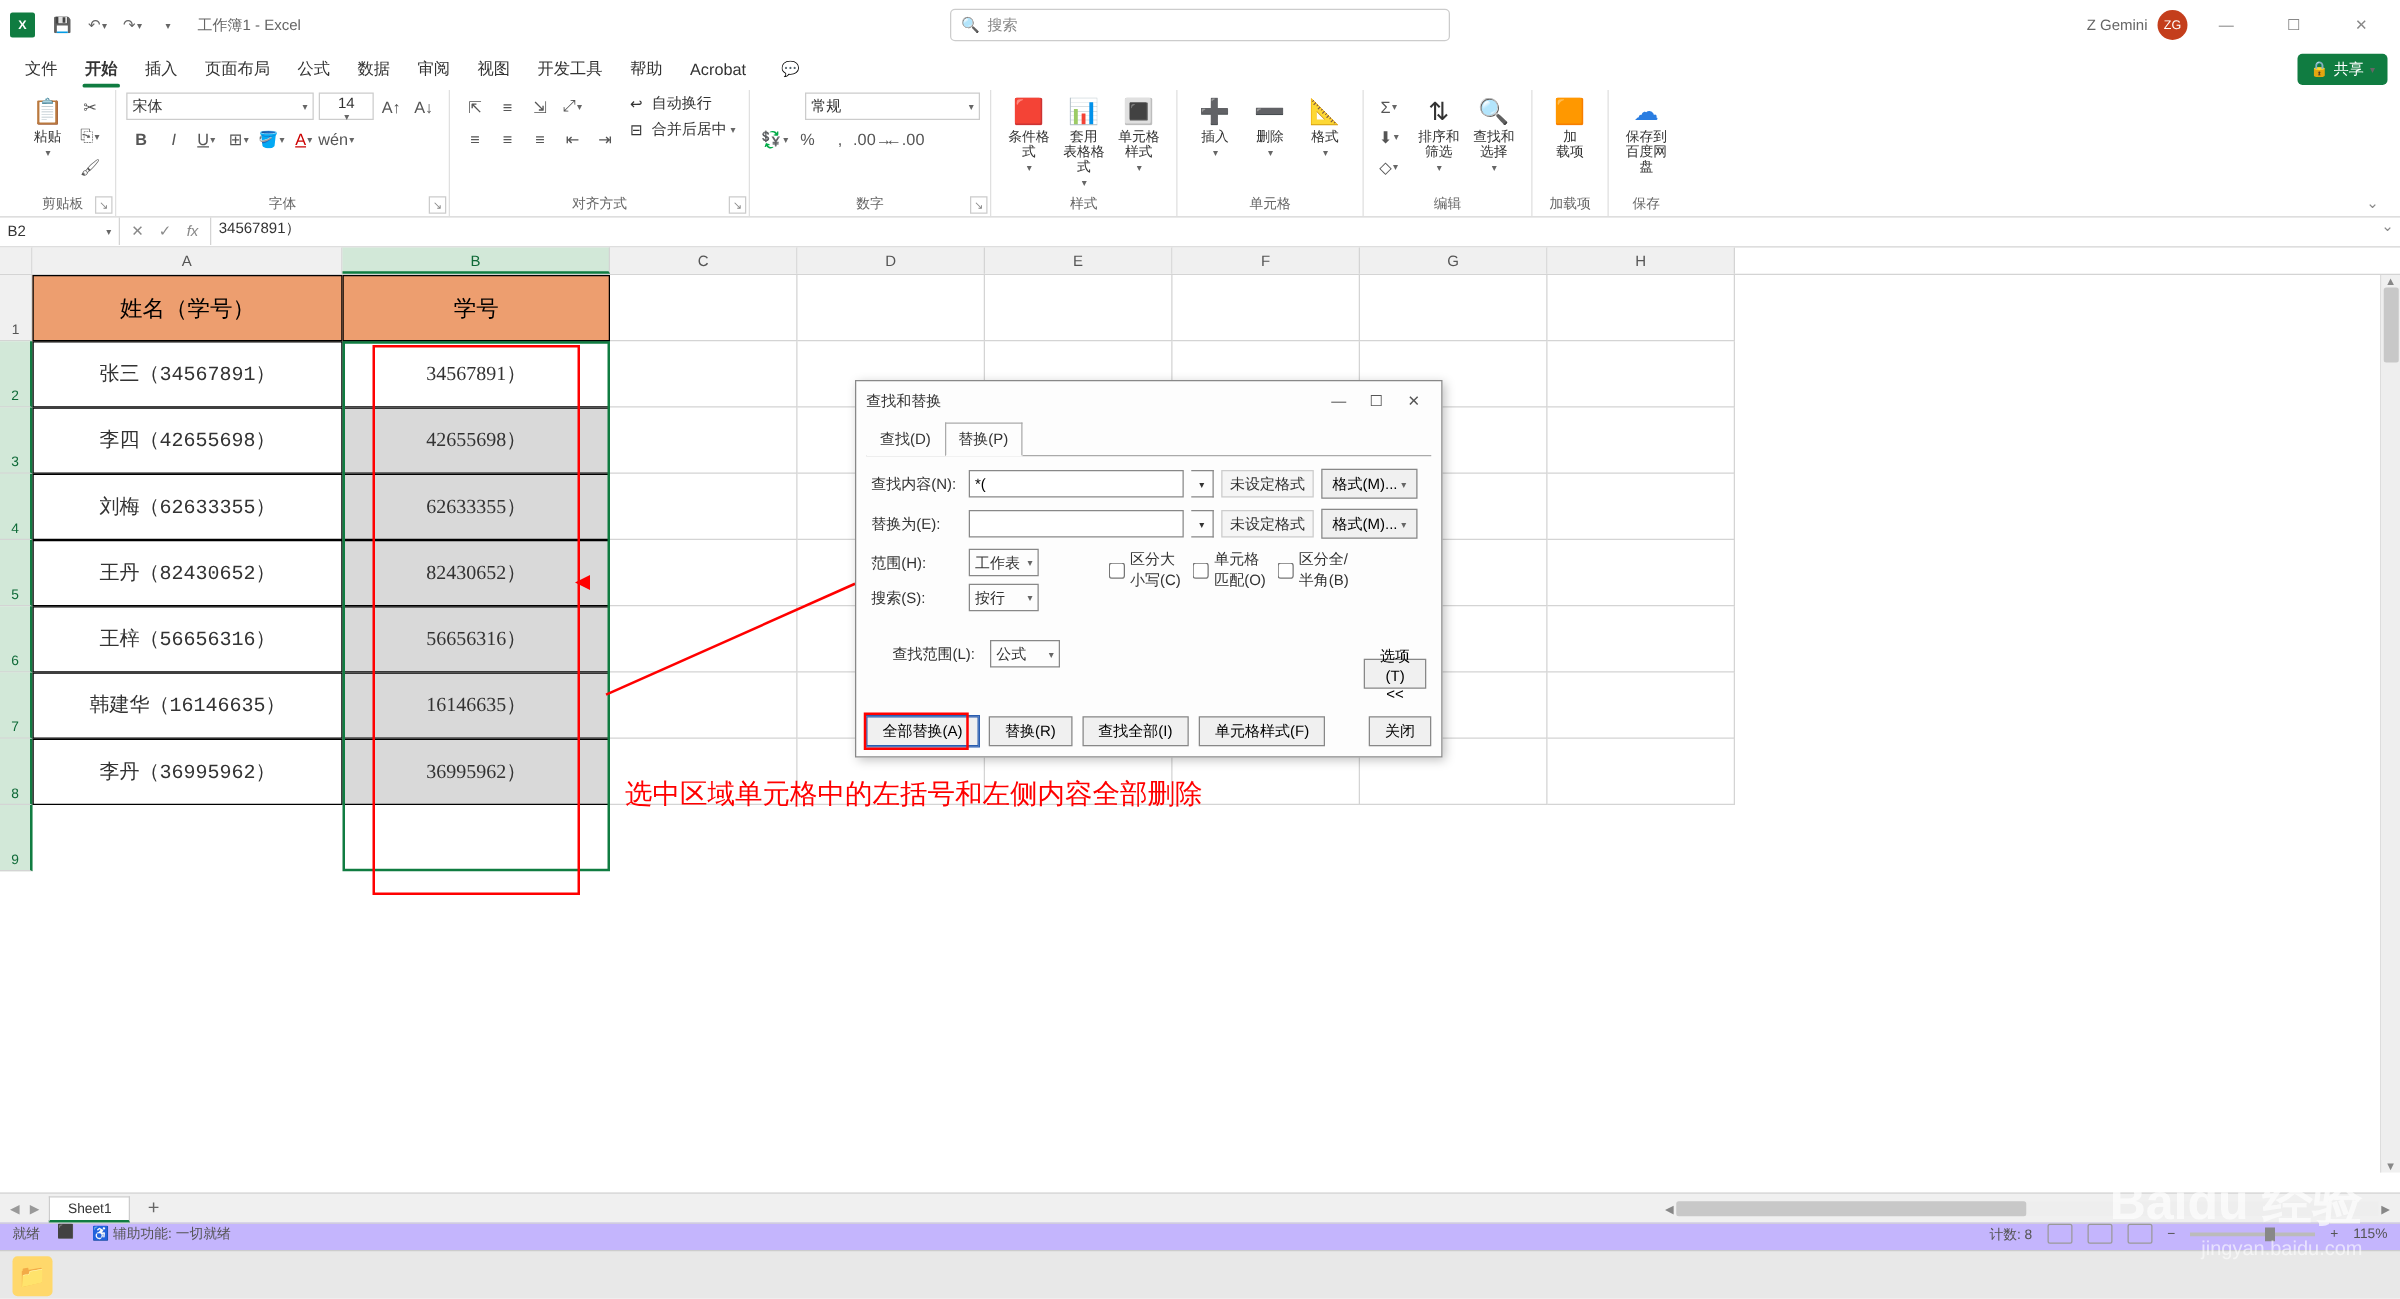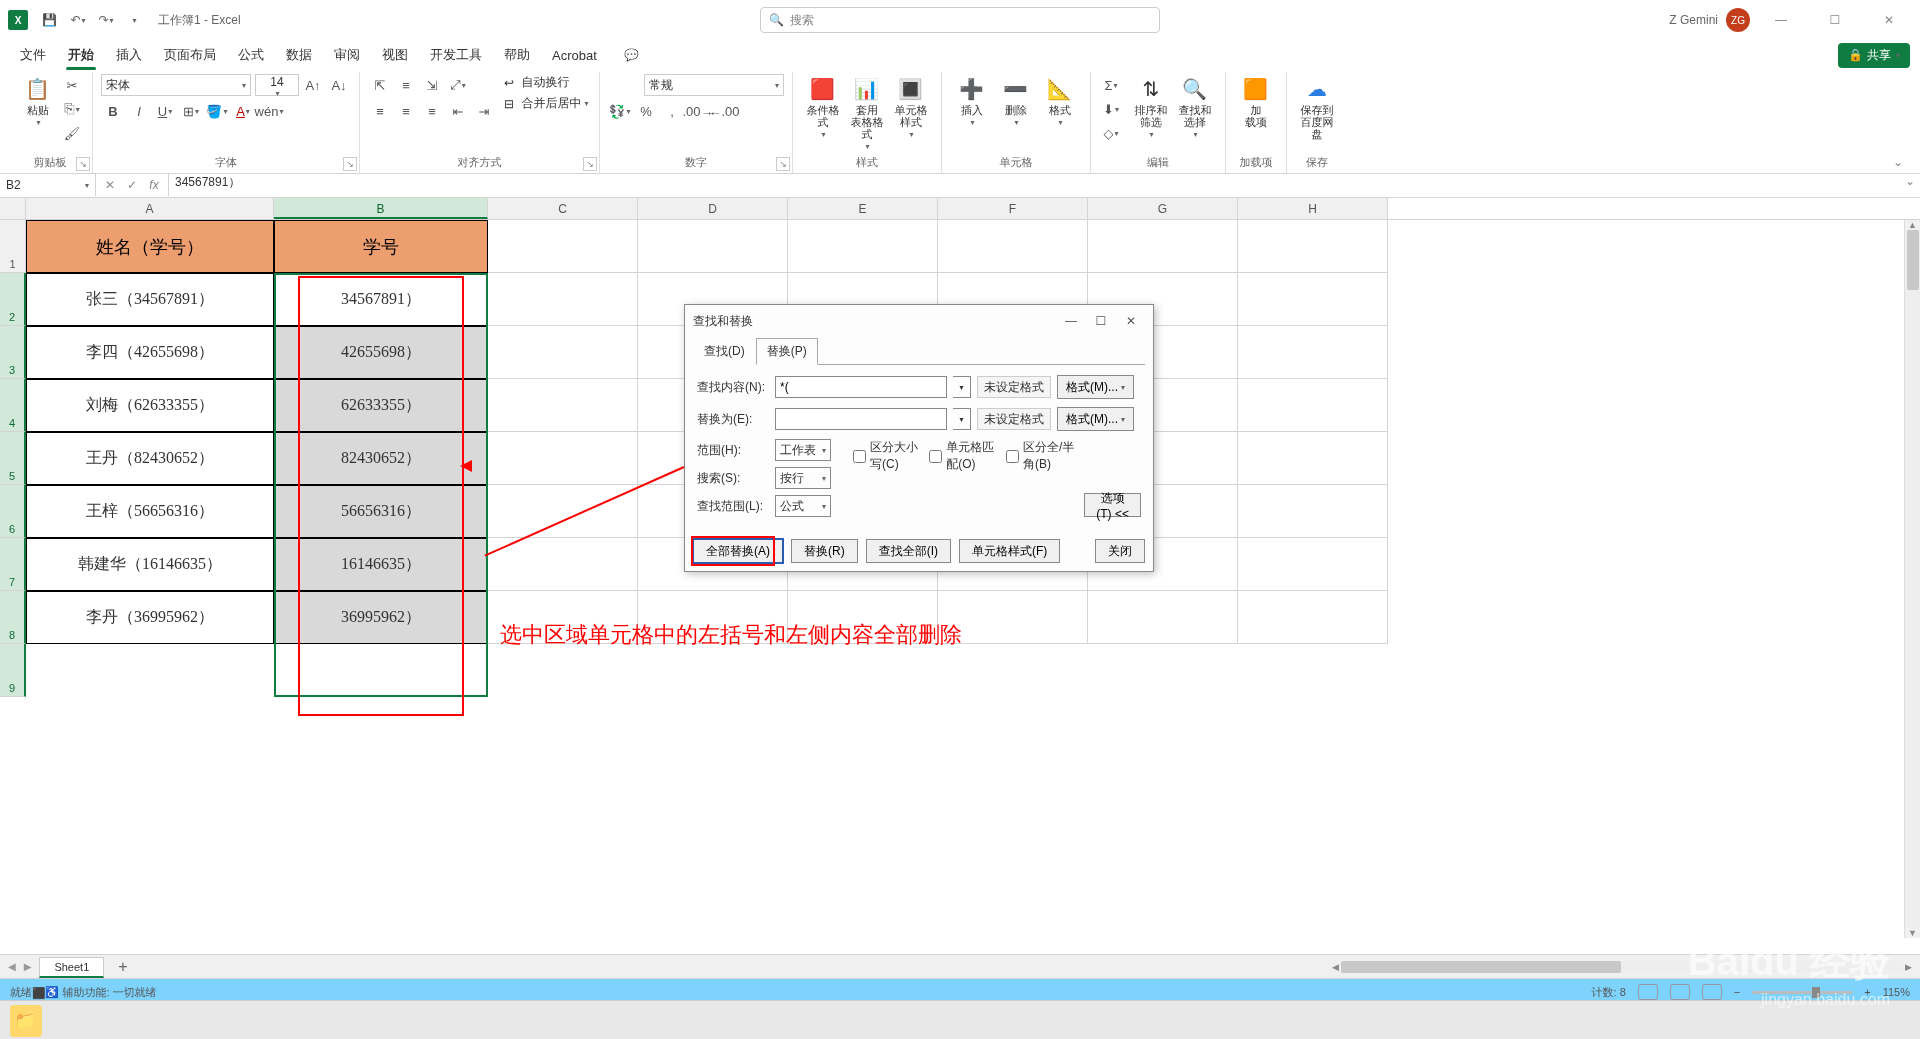--- a/index.html
+++ b/index.html
@@ -61,21 +61,21 @@
 .ch.B { width: 214px; background: #d2e8d8; border-bottom: 2px solid #107c41; color:#0f6a38; font-weight:500;}
 .ch.C, .ch.D, .ch.E, .ch.F, .ch.G, .ch.H { width: 150px; }
 
 .row-headers { position: absolute; left: 0; top: 22px; width: 26px; }
 .rh { height: 53px; border-bottom: 1px solid #d4d4d4; border-right: 1px solid #d4d4d4; background: #f0f0f0; display: flex; align-items: flex-end; justify-content: center; font-size: 11px; color: #555; padding-bottom: 2px;}
 .rh.sel { background: #d2e8d8; border-right: 2px solid #107c41; color:#0f6a38;}
 
 .cells { position: absolute; left: 26px; top: 22px; right: 0; bottom: 0; }
 .data-row { display: flex; height: 53px; }
 .cell { border-right: 1px solid #d4d4d4; border-bottom: 1px solid #d4d4d4; display: flex; align-items: center; justify-content: center; font-size: 16px; }
-.cell.A { width: 248px; font-family: Liberation Serif, serif; }
+.cell.A { width: 248px; font-family: Liberation Mono, monospace; }
 .cell.B { width: 214px; font-family: SimSun, serif; }
 .cell.oth { width: 150px; }
 .header-cell { background: #ed9e6f; color: #000; font-size: 18px; border: 1px solid #000 !important; }
 .data-cell { border: 1px solid #000 !important; }
 .cell.B.sel-range { background: #d9d9d9; }
 .cell.B.active-cell { background: #fff; }
 .sel-border { position: absolute; border: 2px solid #107c41; pointer-events: none; }
 .red-box { position: absolute; border: 2px solid #ff0000; pointer-events: none; }
 .arrow-line { position: absolute; height: 2px; background: #ff0000; transform-origin: right center; }
 .arrow-head { position:absolute; width:0; height:0; border-top:6px solid transparent; border-bottom:6px solid transparent; border-right:12px solid #ff0000;}
@@ -85,21 +85,21 @@
 .v-scrollbar { position: absolute; right: 0; top: 22px; bottom: 16px; width: 16px; background: #f0f0f0; display:flex; flex-direction:column; border-left:1px solid #ddd;}
 
 
 .sheet-tabs { height: 24px; display: flex; align-items: center; border-top: 1px solid #d4d4d4; background: #f0f0f0; padding: 0 8px; gap: 8px;}
 .sheet-nav { color: #999; font-size: 10px; }
 .sheet-tab { background: #fff; padding: 3px 14px; border: 1px solid #ccc; border-bottom: none; font-size: 11px; position:relative; top:1px;}
 .sheet-tab.active { border-bottom: 2px solid #107c41; }
 .sheet-add { color: #666; font-size: 16px; padding: 0 6px; }
 
 
-.status-bar { height: 22px; background: #7dd3fc; border-top: 1px solid #d4d4d4; display: flex; align-items: flex-end; padding: 0 10px; font-size: 11px; color: #555; }
+.status-bar { height: 22px; background: #c4b5fd; border-top: 1px solid #d4d4d4; display: flex; align-items: flex-start; padding: 0 10px; font-size: 11px; color: #555; gap: 14px;}
 .status-bar .right { margin-left: auto; display: flex; align-items: center; gap: 12px; }
 .view-btn { width: 20px; height: 16px; border: 1px solid #999; border-radius: 2px; }
 .zoom-slider { width: 100px; height: 3px; background: #bbb; position: relative; }
 .zoom-slider::after { content:""; position:absolute; left:60%; top:-4px; width:8px; height:11px; background:#888; }
 
 
 .taskbar { height: 40px; background: #e8e8e8; border-top: 1px solid #ccc; display: flex; align-items: center; padding: 0 10px; gap: 6px;}
 .tb-icon { width: 32px; height: 32px; border-radius: 4px; display:flex; align-items:center; justify-content:center; font-size:18px;}
 
 
@@ -580,21 +580,21 @@
               <span class="dd">▾</span>
             </div>
         </div>
         <div class="dlg-row" style="margin:0;">
           <div class="dlg-label">搜索(S):</div>
           <div class="dlg-select">
               <span>按行</span>
               <span class="dd">▾</span>
             </div>
         </div>
-        <div class="dlg-row" style="margin:0;">
+        <div class="dlg-row" style="margin:17px;">
           <div class="dlg-label">查找范围(L):</div>
           <div class="dlg-select">
               <span>公式</span>
               <span class="dd">▾</span>
             </div>
         </div>
       </div>
       <div style="display:flex; flex-direction:row; gap:6px; margin-left:16px;">
         <label class="dlg-check">
             <input type="checkbox" style="">

